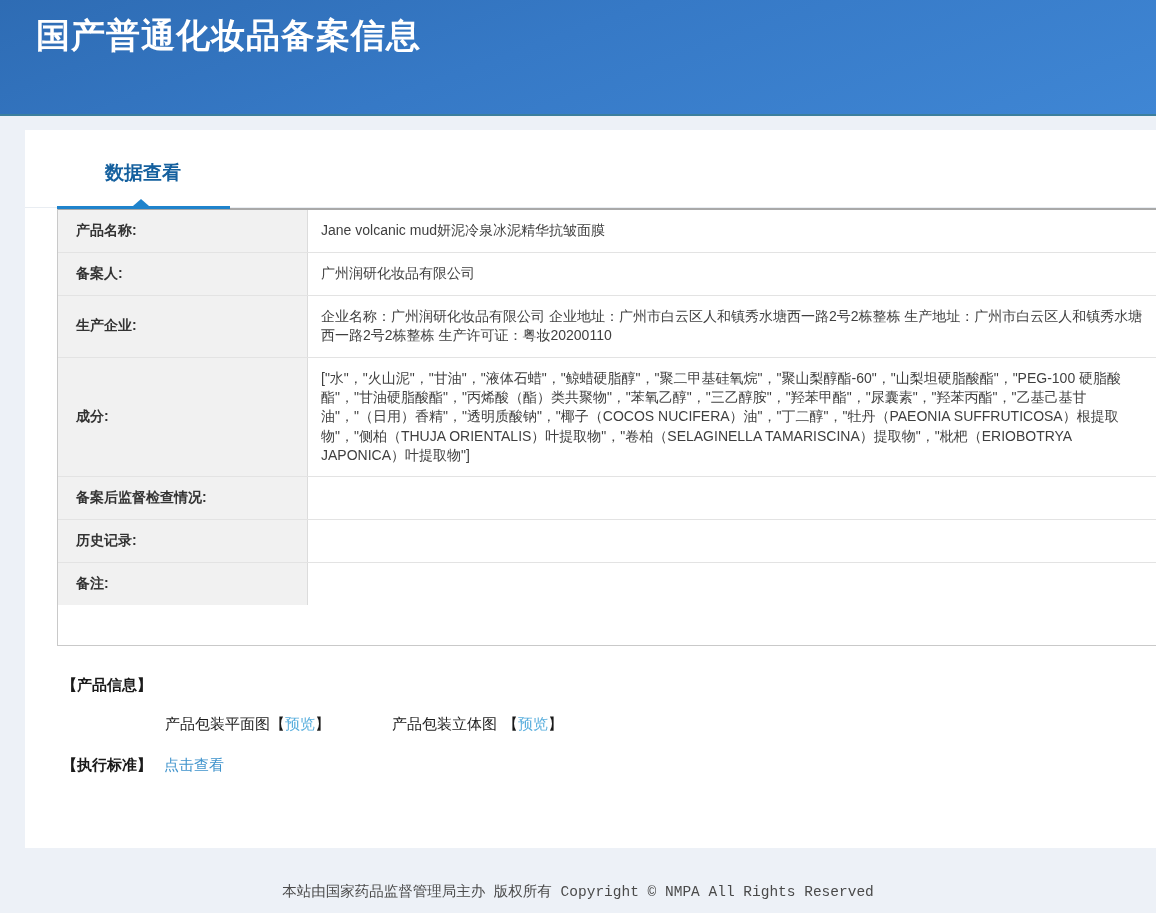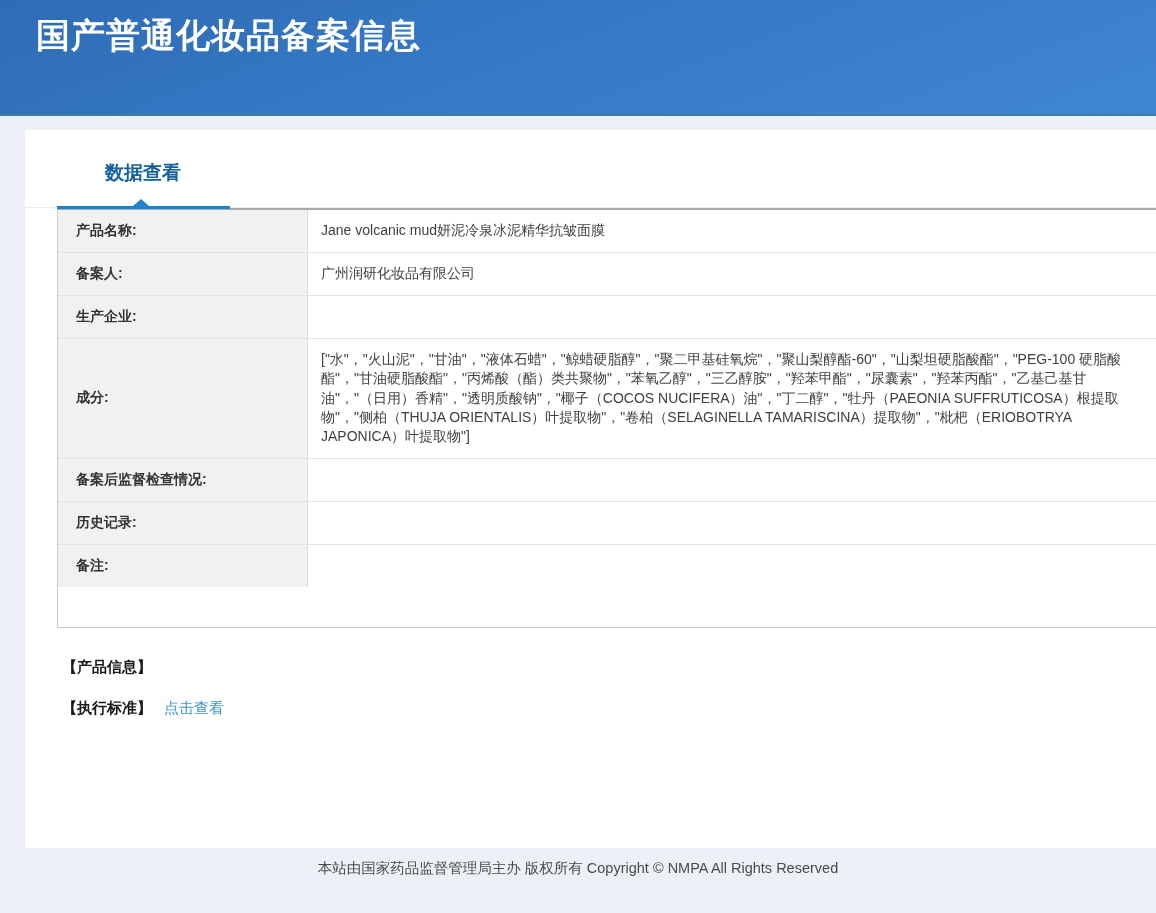--- a/index.html
+++ b/index.html
@@ -128,26 +128,27 @@
   .std-line .std-title { font-weight: bold; color: #1a1a1a; }
   a.view-link {
     color: #3f93cc;
     text-decoration: none;
     margin-left: 12px;
     cursor: pointer;
   }
   
   .footer {
     position: absolute;
-    left: 0; right: 0; bottom: 3px;
+    left: 0; right: 0; bottom: 12px;
     height: 51px;
     background: #edf1f7;
     display: flex;
-    align-items: flex-start;
+    align-items: flex-end;
     justify-content: center;
+    font-family: Liberation Mono, monospace;
   }
   .footer span { font-size: 14.5px; color: #4a4a4a; }
 </style>
 </head>
 <body>
 
 <div class="banner">
   <h1>国产普通化妆品备案信息</h1>
 </div>
 
@@ -165,40 +166,49 @@
     <div class="info-row">
       <div class="info-label">产品名称:</div>
       <div class="info-value">Jane volcanic mud妍泥冷泉冰泥精华抗皱面膜</div>
     </div>
     <div class="info-row">
       <div class="info-label">备案人:</div>
       <div class="info-value">广州润研化妆品有限公司</div>
     </div>
     <div class="info-row">
       <div class="info-label">生产企业:</div>
+      <div class="info-value">企业名称：广州润研化妆品有限公司 企业地址：广州市白云区人和镇秀水塘西一路2号2栋整栋 生产地址：广州市白云区人和镇秀水塘西一路2号2栋整栋 生产许可证：粤妆20200110</div>
     </div>
     <div class="info-row">
       <div class="info-label">成分:</div>
       <div class="info-value">["水"，"火山泥"，"甘油"，"液体石蜡"，"鲸蜡硬脂醇"，"聚二甲基硅氧烷"，"聚山梨醇酯-60"，"山梨坦硬脂酸酯"，"PEG-100 硬脂酸酯"，"甘油硬脂酸酯"，"丙烯酸（酯）类共聚物"，"苯氧乙醇"，"三乙醇胺"，"羟苯甲酯"，"尿囊素"，"羟苯丙酯"，"乙基己基甘油"，"（日用）香精"，"透明质酸钠"，"椰子（COCOS NUCIFERA）油"，"丁二醇"，"牡丹（PAEONIA SUFFRUTICOSA）根提取物"，"侧柏（THUJA ORIENTALIS）叶提取物"，"卷柏（SELAGINELLA TAMARISCINA）提取物"，"枇杷（ERIOBOTRYA JAPONICA）叶提取物"]</div>
     </div>
     <div class="info-row">
       <div class="info-label">备案后监督检查情况:</div>
       <div class="info-value"></div>
     </div>
     <div class="info-row">
       <div class="info-label">历史记录:</div>
     </div>
     <div class="info-row">
       <div class="info-label">备注:</div>
       <div class="info-value"></div>
     </div>
   </div>
 
   <div class="section-title" style="margin-top:30px;">【产品信息】</div>
 
+  <div class="packaging-line">
+    <span class="pack-item">
+      <span>产品包装平面图</span><span class="bracket bracket-open">【</span><a class="preview-link">预览</a><span class="bracket">】</span>
+    </span>
+    <span class="pack-item spaced">
+      <span>产品包装立体图</span><span class="bracket bracket-open">【</span><a class="preview-link">预览</a><span class="bracket">】</span>
+    </span>
+  </div>
 
   <div class="std-line">
     <span class="std-title">【执行标准】</span>
     <a class="view-link">点击查看</a>
   </div>
 
 </div>
 
 <div class="footer">
   <span>本站由国家药品监督管理局主办 版权所有 Copyright © NMPA All Rights Reserved</span>

